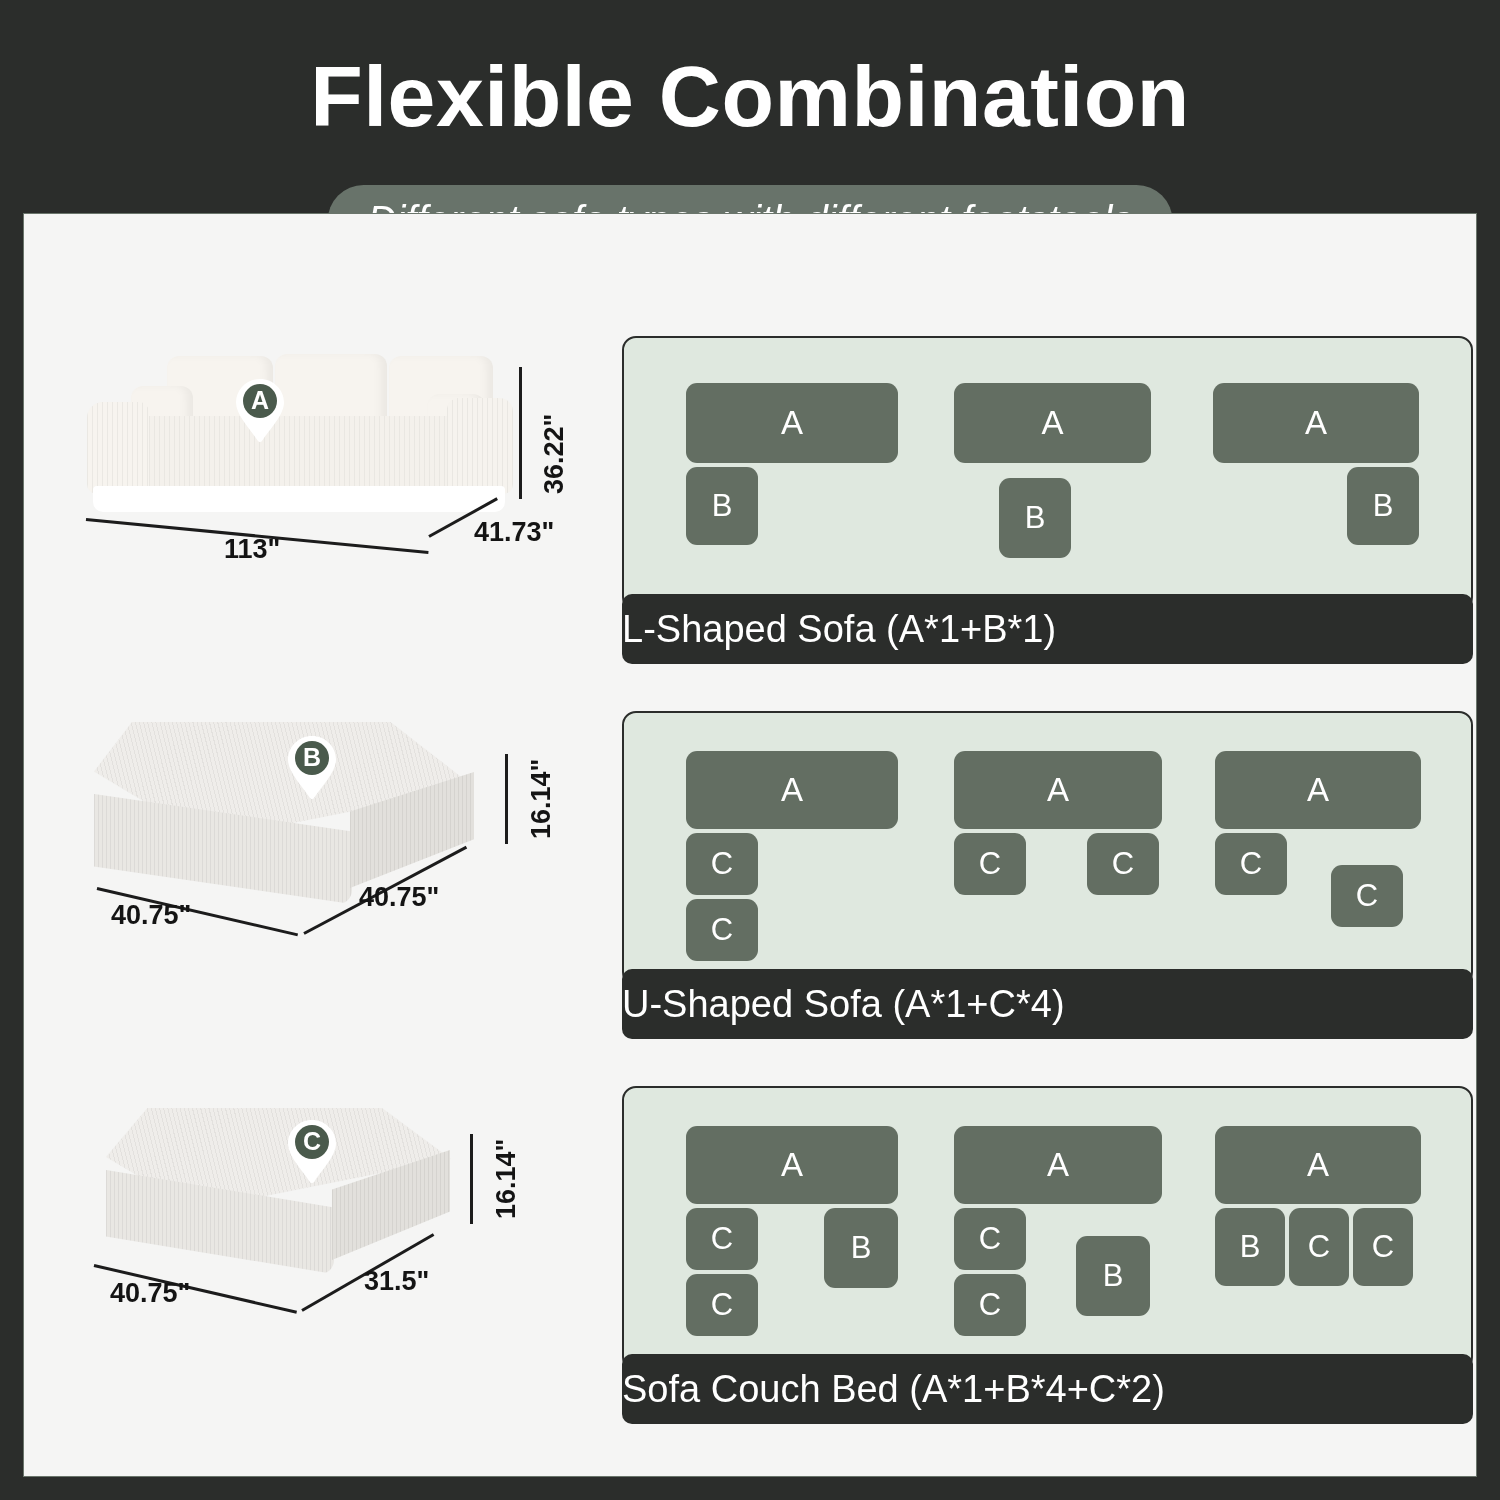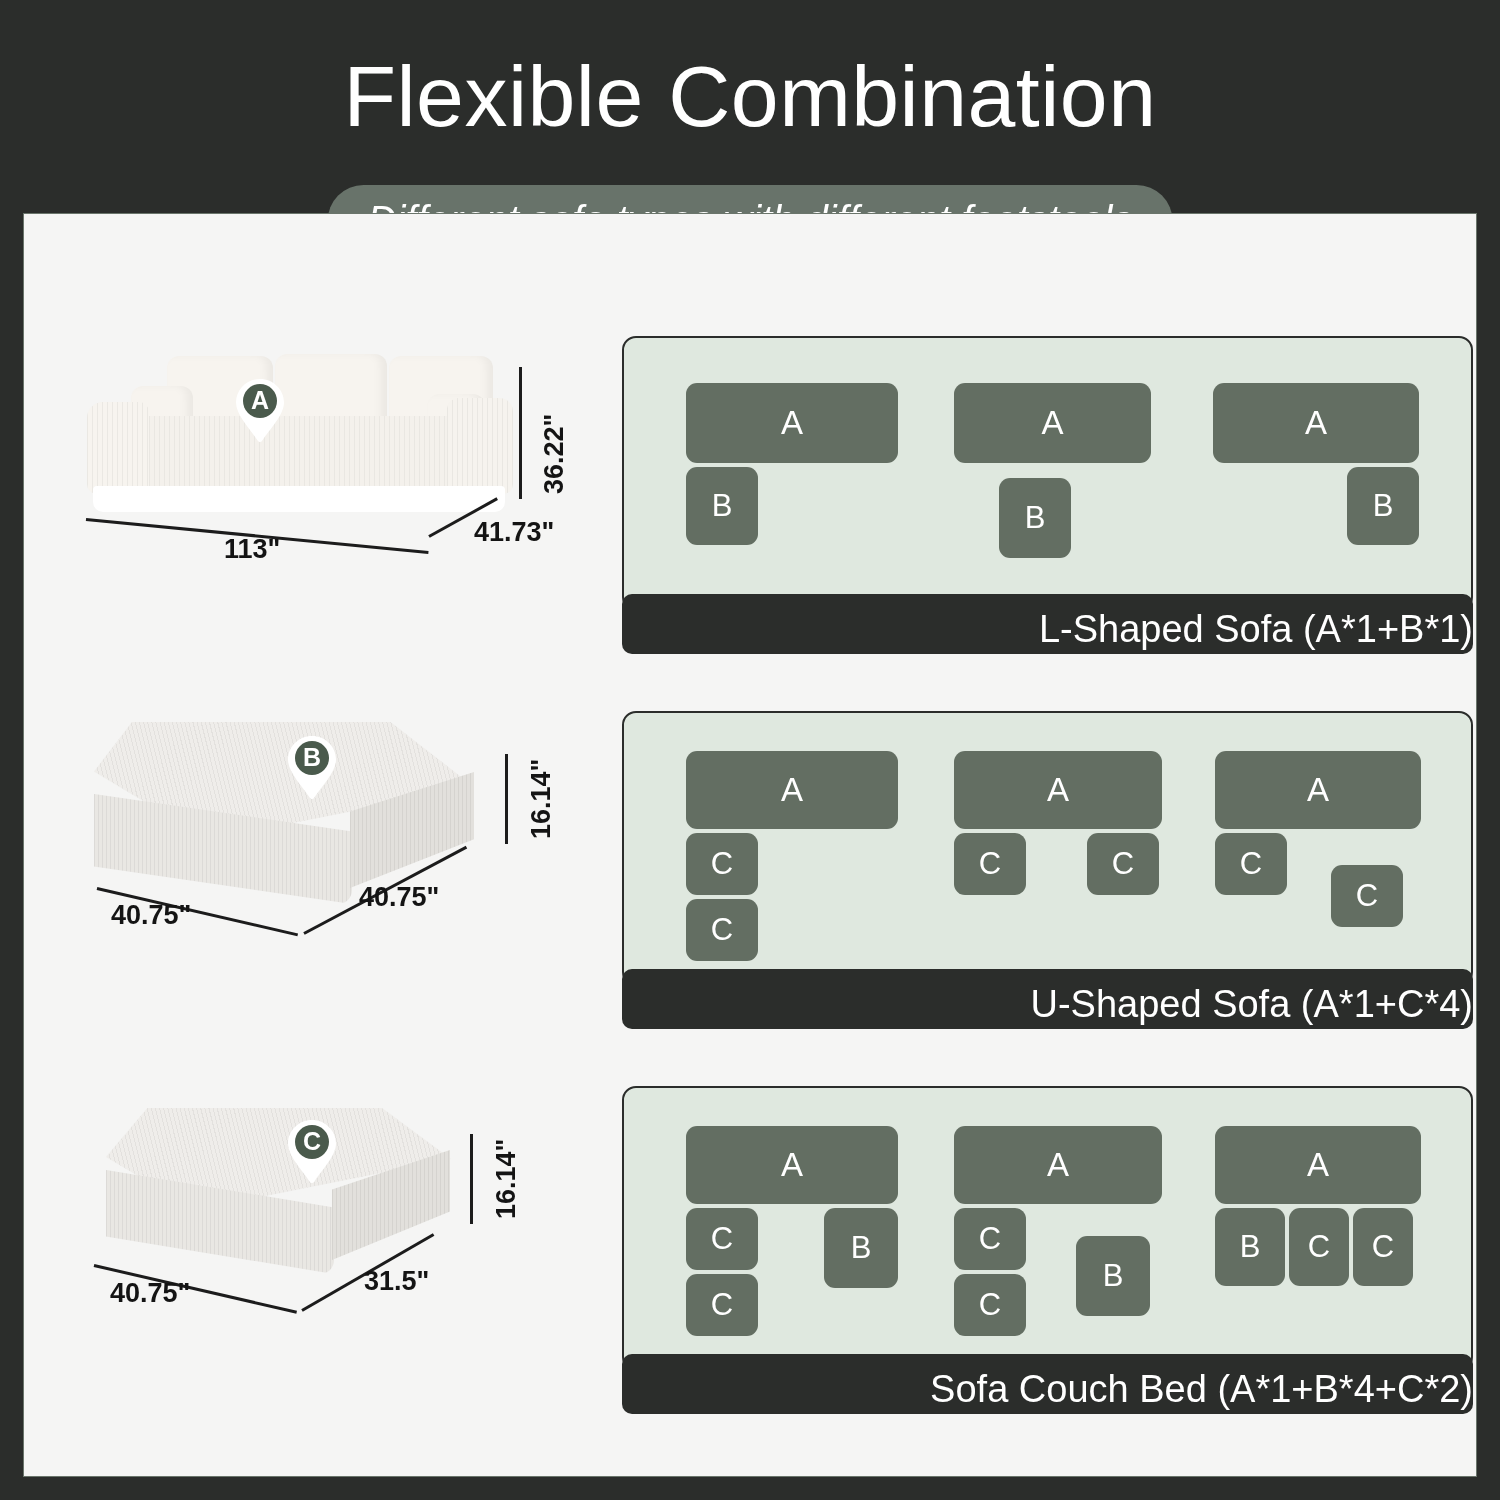--- a/index.html
+++ b/index.html
@@ -15,21 +15,21 @@
   .header{
     position:absolute;left:0;top:0;width:1500px;height:213px;
     background:#2b2d2b;
   }
   .title{
     position:absolute;left:0;top:48px;width:1500px;
     text-align:center;
     color:#ffffff;
     font-size:86px;
     line-height:96px;
-    font-weight:400;
+    font-weight:700;
     letter-spacing:0.5px;
     white-space:nowrap;
   }
   .subtitle-pill{
     position:absolute;left:50%;top:185px;
     transform:translateX(-50%);
     background:#68736a;
     border-radius:36px;
     padding:11px 40px 15px 40px;
     color:#ffffff;
@@ -143,27 +143,27 @@
   }
   .panel-body{
     position:absolute;left:0;top:0;width:851px;
     background:#dfe8df;
     border:2px solid #2b2d2b;
     border-radius:14px;
     box-sizing:border-box;
   }
   .panel-caption{
     position:absolute;left:0;
-    width:851px;height:60px;
+    width:851px;height:70px;
     background:#2b2d2b;
     border-radius:10px;
     color:#ffffff;
     font-size:38px;
     line-height:70px;
-    text-align:right;
+    text-align:left;
     white-space:nowrap;
   }
 
   .blk{
     position:absolute;
     background:#636e62;
     border-radius:11px;
     color:#ffffff;
     text-align:center;
     font-size:33px;

